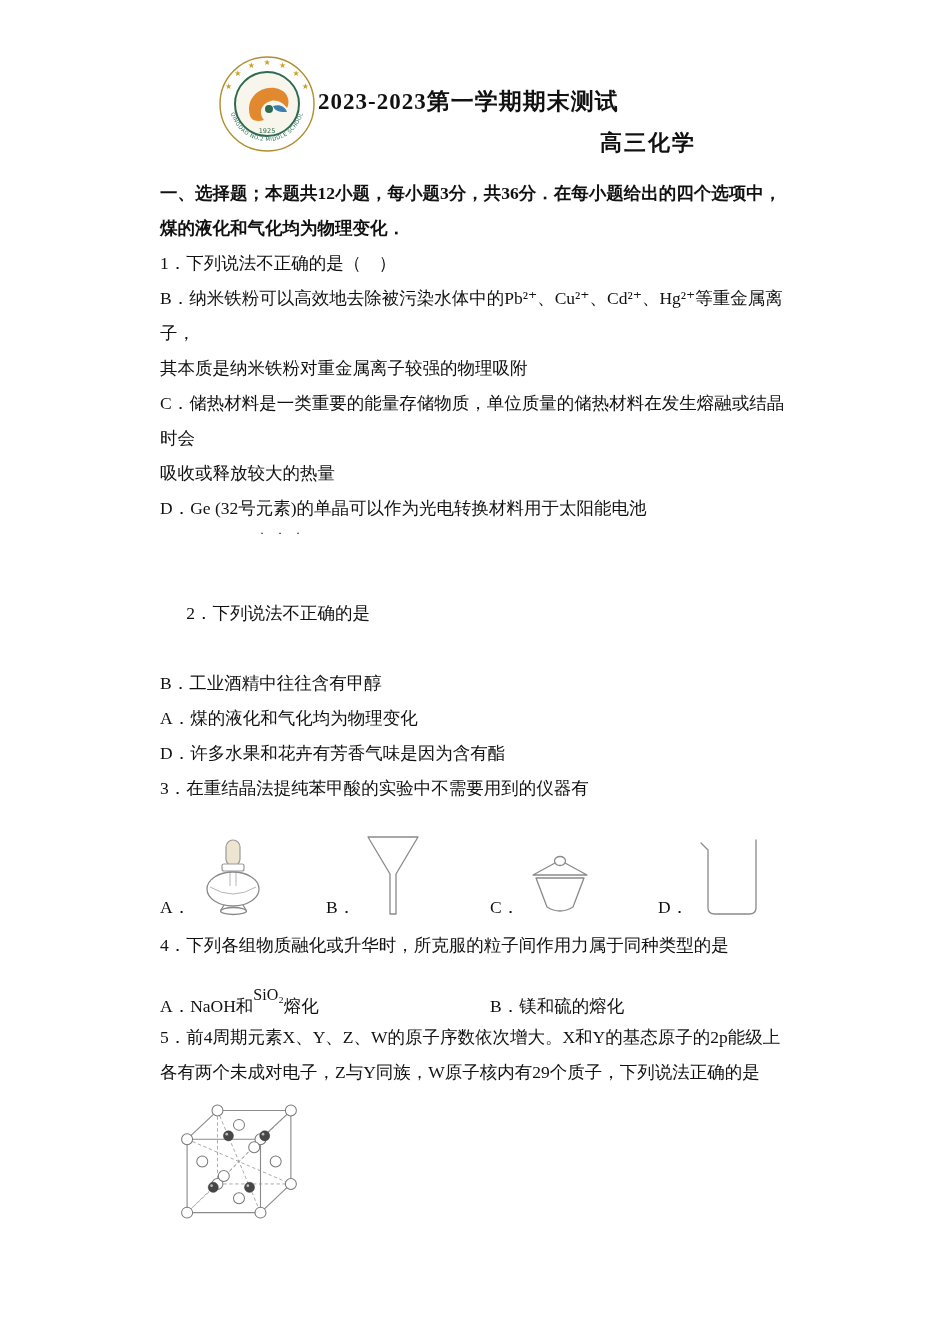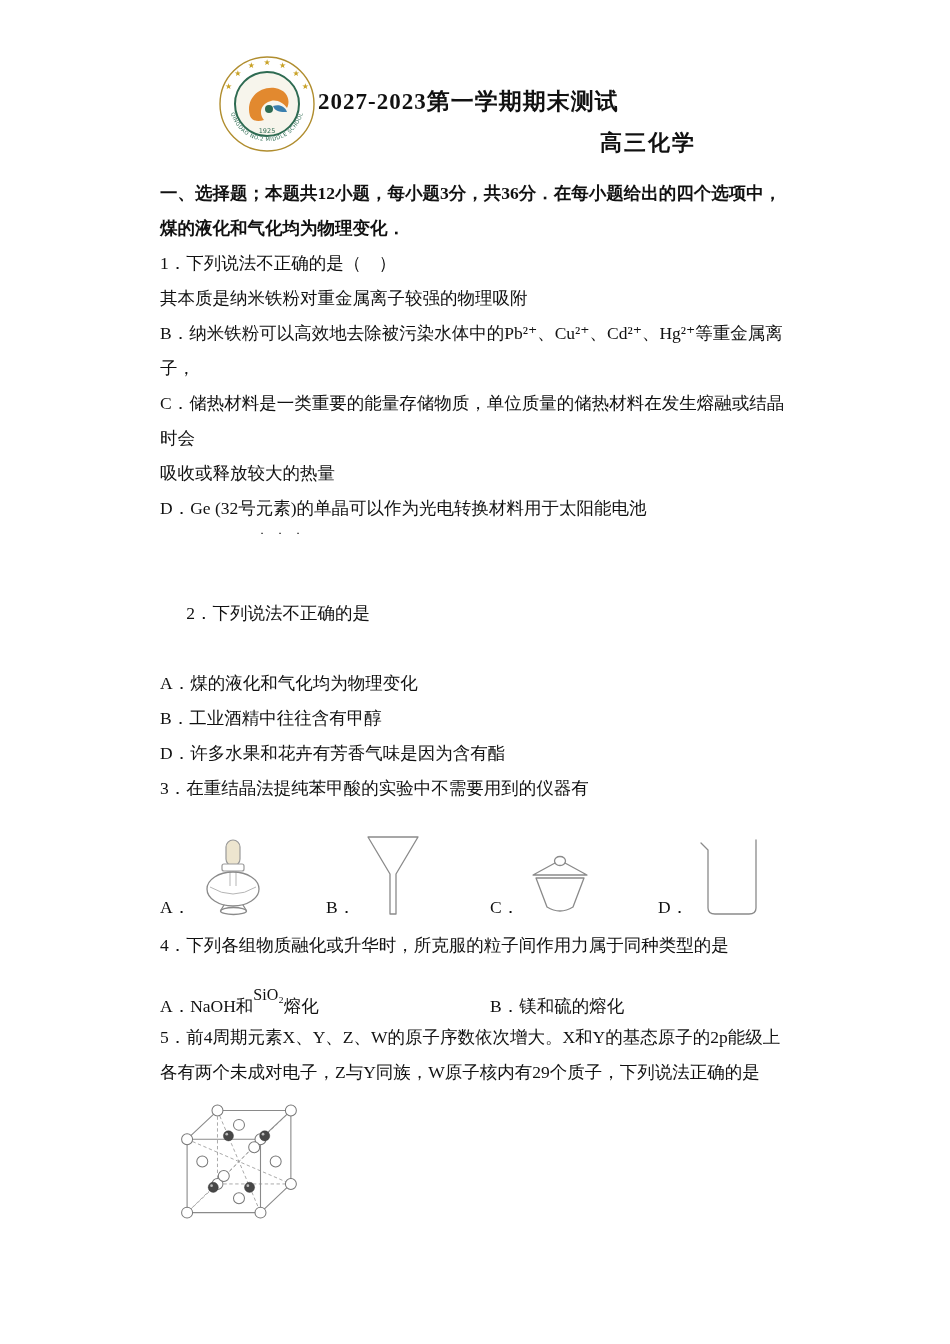--- a/index.html
+++ b/index.html
@@ -72,41 +72,41 @@
       </g>
       <defs>
         <path id="lring" d="M 13 50 A 37 37 0 0 0 87 50" fill="none"></path>
       </defs>
       <text font-family="DejaVu Sans, sans-serif" font-size="5.2" fill="#2e6b52" letter-spacing="0.5">
         <textPath href="#lring" startOffset="50%" text-anchor="middle">QINGDAO NO.2 MIDDLE SCHOOL</textPath>
       </text>
       <text x="50" y="79" font-family="DejaVu Sans, sans-serif" font-size="6.5" fill="#2e6b52" text-anchor="middle">1925</text>
     </svg>
   </div>
-  <div class="title">2027-2023第一学期期末测试</div>
+  <div class="title">2023-2023第一学期期末测试</div>
   <div class="subtitle">高三化学</div>
 
   <div class="content">
 
     <div class="line bold">一、选择题；本题共12小题，每小题3分，共36分．在每小题给出的四个选项中，</div>
     <div class="line bold">煤的液化和气化均为物理变化．</div>
 
     <div class="line">1．下列说法不正确的是（    ）</div>
+    <div class="line">B．纳米铁粉可以高效地去除被污染水体中的Pb²⁺、Cu²⁺、Cd²⁺、Hg²⁺等重金属离子，</div>
     <div class="line">其本质是纳米铁粉对重金属离子较强的物理吸附</div>
-    <div class="line">B．纳米铁粉可以高效地去除被污染水体中的Pb²⁺、Cu²⁺、Cd²⁺、Hg²⁺等重金属离子，</div>
     <div class="line">C．储热材料是一类重要的能量存储物质，单位质量的储热材料在发生熔融或结晶时会</div>
     <div class="line">吸收或释放较大的热量</div>
     <div class="line">D．Ge (32号元素)的单晶可以作为光电转换材料用于太阳能电池</div>
 
     <div class="line rel">
       <span class="emph-dots">．．．</span>
       <span>2．下列说法不正确的是</span>
     </div>
+    <div class="line">B．工业酒精中往往含有甲醇</div>
     <div class="line">A．煤的液化和气化均为物理变化</div>
-    <div class="line">B．工业酒精中往往含有甲醇</div>
     <div class="line">D．许多水果和花卉有芳香气味是因为含有酯</div>
 
     <div class="line">3．在重结晶法提纯苯甲酸的实验中不需要用到的仪器有</div>
 
     <div class="instr-row">
       <div class="instr-cell c1">
         <span class="instr-label">A．</span>
         <svg class="figure" width="68" height="80" viewBox="0 0 68 80">
           <rect x="26" y="2" width="14" height="26" rx="7" fill="#ede5cf" stroke="#999" stroke-width="1.2"></rect>
           <rect x="22" y="26" width="22" height="7" rx="2" fill="#ffffff" stroke="#999" stroke-width="1.2"></rect>

